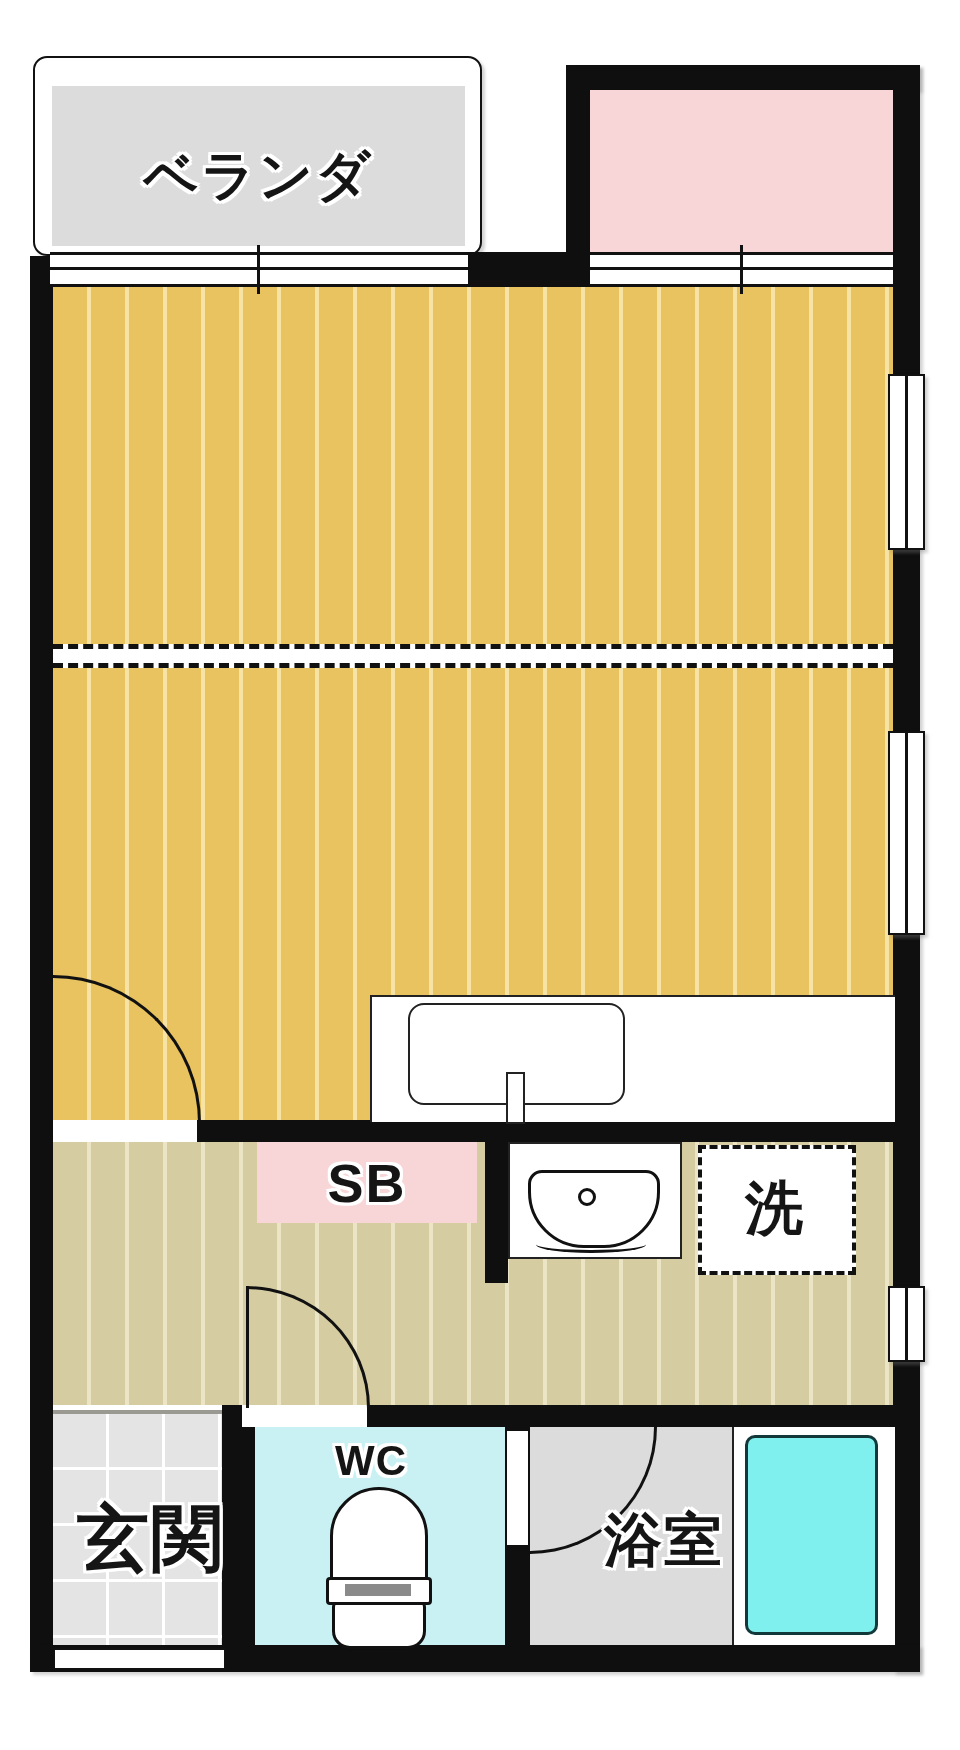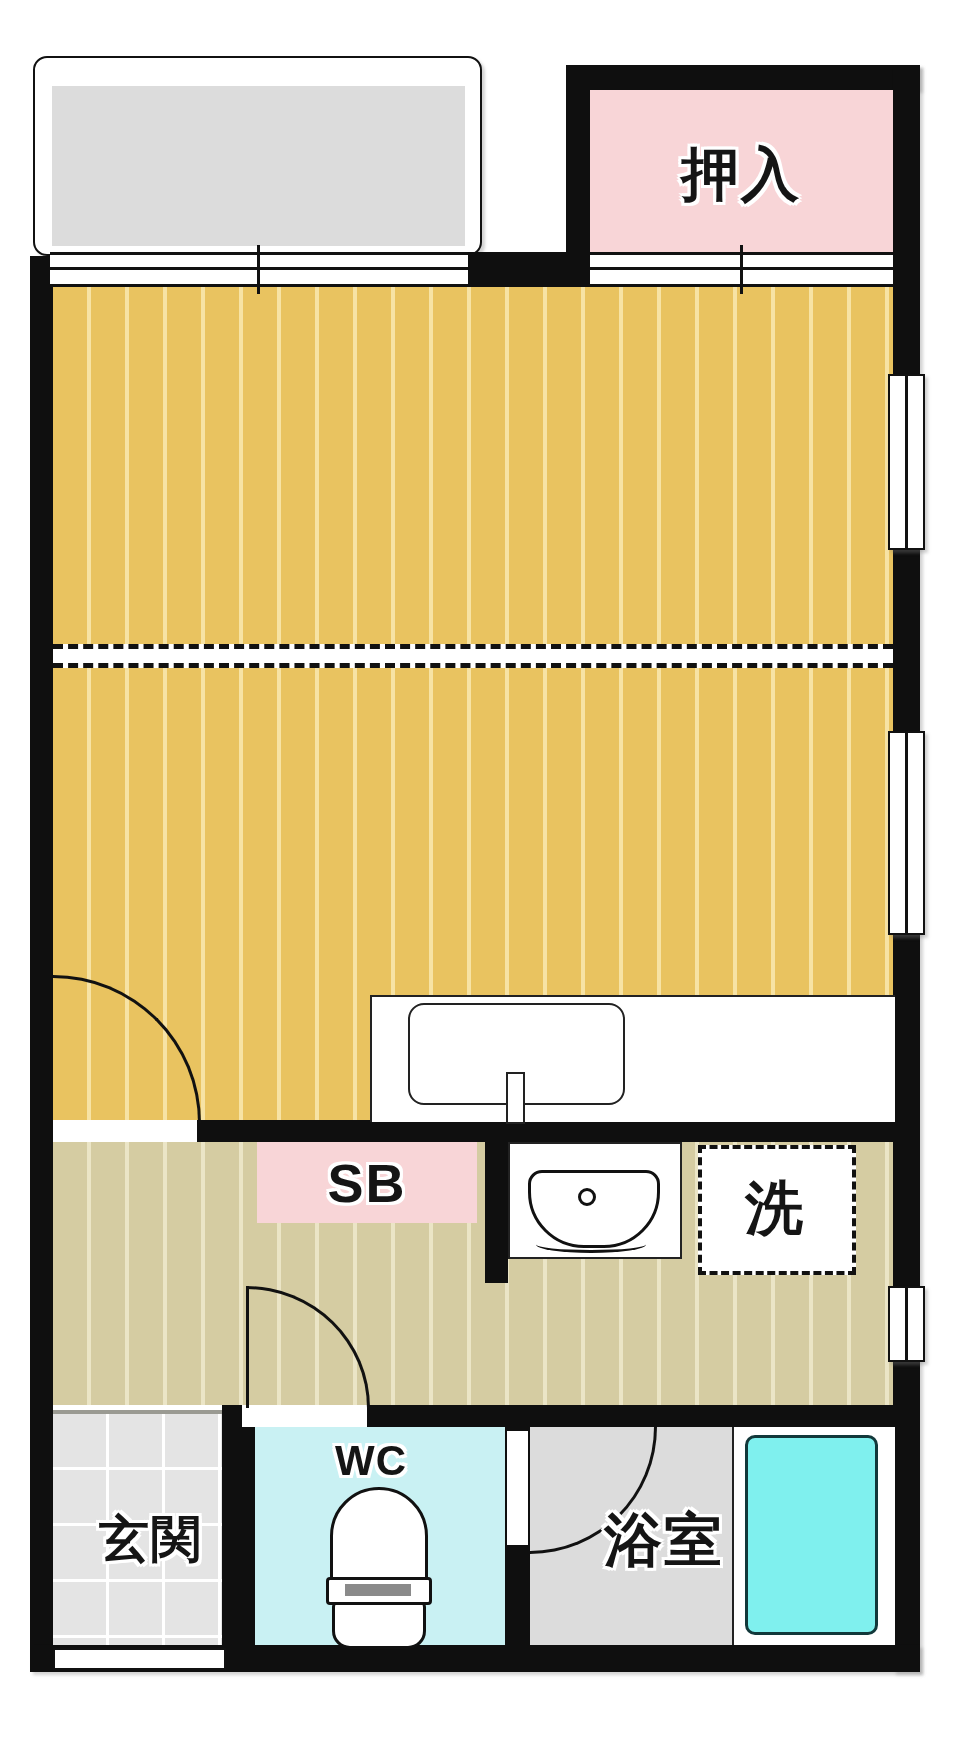--- a/index.html
+++ b/index.html
@@ -31,25 +31,25 @@
   .gap{position:absolute;background:#fff;z-index:13;}
   .arc{position:absolute;z-index:15;}
 </style>
 </head>
 <body>
 
 <div id="stage">
 
   <div class="abs soft" style="left:33px;top:56px;width:445px;height:196px;background:#fff;border:2px solid #111;border-radius:14px;"></div>
   <div class="abs" style="left:52px;top:86px;width:413px;height:160px;background:#dcdcdc;z-index:2;"></div>
+  <div class="lbl" style="left:258px;top:176px;font-size:54px;">ベランダ</div>
 
   <div class="wall soft" style="left:566px;top:65px;width:354px;height:25px;"></div>
   <div class="wall" style="left:566px;top:90px;width:24px;height:197px;"></div>
   <div class="abs" style="left:590px;top:90px;width:303px;height:162px;background:#f8d5d7;"></div>
-  <div class="lbl" style="left:741px;top:175px;font-size:58px;">押入</div>
 
   <div class="band" style="left:590px;top:252px;width:303px;height:29px;">
     <div class="mid"></div>
     <div class="tick" style="left:150px;"></div>
   </div>
 
   <div class="wall" style="left:30px;top:256px;width:23px;height:1416px;"></div>
   <div class="wall soft" style="left:893px;top:65px;width:27px;height:1607px;"></div>
   <div class="wall" style="left:466px;top:252px;width:124px;height:35px;"></div>
   <div class="wall soft" style="left:30px;top:1645px;width:890px;height:27px;"></div>
@@ -108,21 +108,21 @@
 
   <div class="wall" style="left:222px;top:1405px;width:698px;height:22px;"></div>
   <div class="gap" style="left:242px;top:1405px;width:125px;height:22px;"></div>
 
   <div class="arc" style="left:246px;top:1286px;width:118px;height:119px;
               border-top:3px solid #111;border-right:3px solid #111;border-left:3px solid #111;
               border-top-right-radius:100%;"></div>
 
   <div class="abs" style="left:53px;top:1410px;width:169px;height:4px;background:#9a9a92;z-index:7;"></div>
   <div class="tile" style="left:53px;top:1414px;width:169px;height:231px;z-index:6;"></div>
-  <div class="lbl" style="left:151px;top:1539px;font-size:50px;">玄関</div>
+  <div class="lbl" style="left:151px;top:1539px;font-size:72px;">玄関</div>
 
   <div class="abs" style="left:53px;top:1648px;width:169px;height:18px;background:#fff;border:2px solid #111;z-index:14;"></div>
 
   <div class="wall" style="left:222px;top:1427px;width:33px;height:218px;"></div>
   <div class="abs" style="left:255px;top:1427px;width:250px;height:218px;background:#c9f1f3;z-index:5;"></div>
   <div class="lbl" style="left:371px;top:1461px;font-size:42px;letter-spacing:1px;">WC</div>
 
   <div class="abs" style="left:330px;top:1487px;width:92px;height:100px;background:#fff;
               border:3px solid #111;border-radius:50px 50px 8px 8px;z-index:20;"></div>
   <div class="abs" style="left:326px;top:1577px;width:100px;height:22px;background:#fff;

